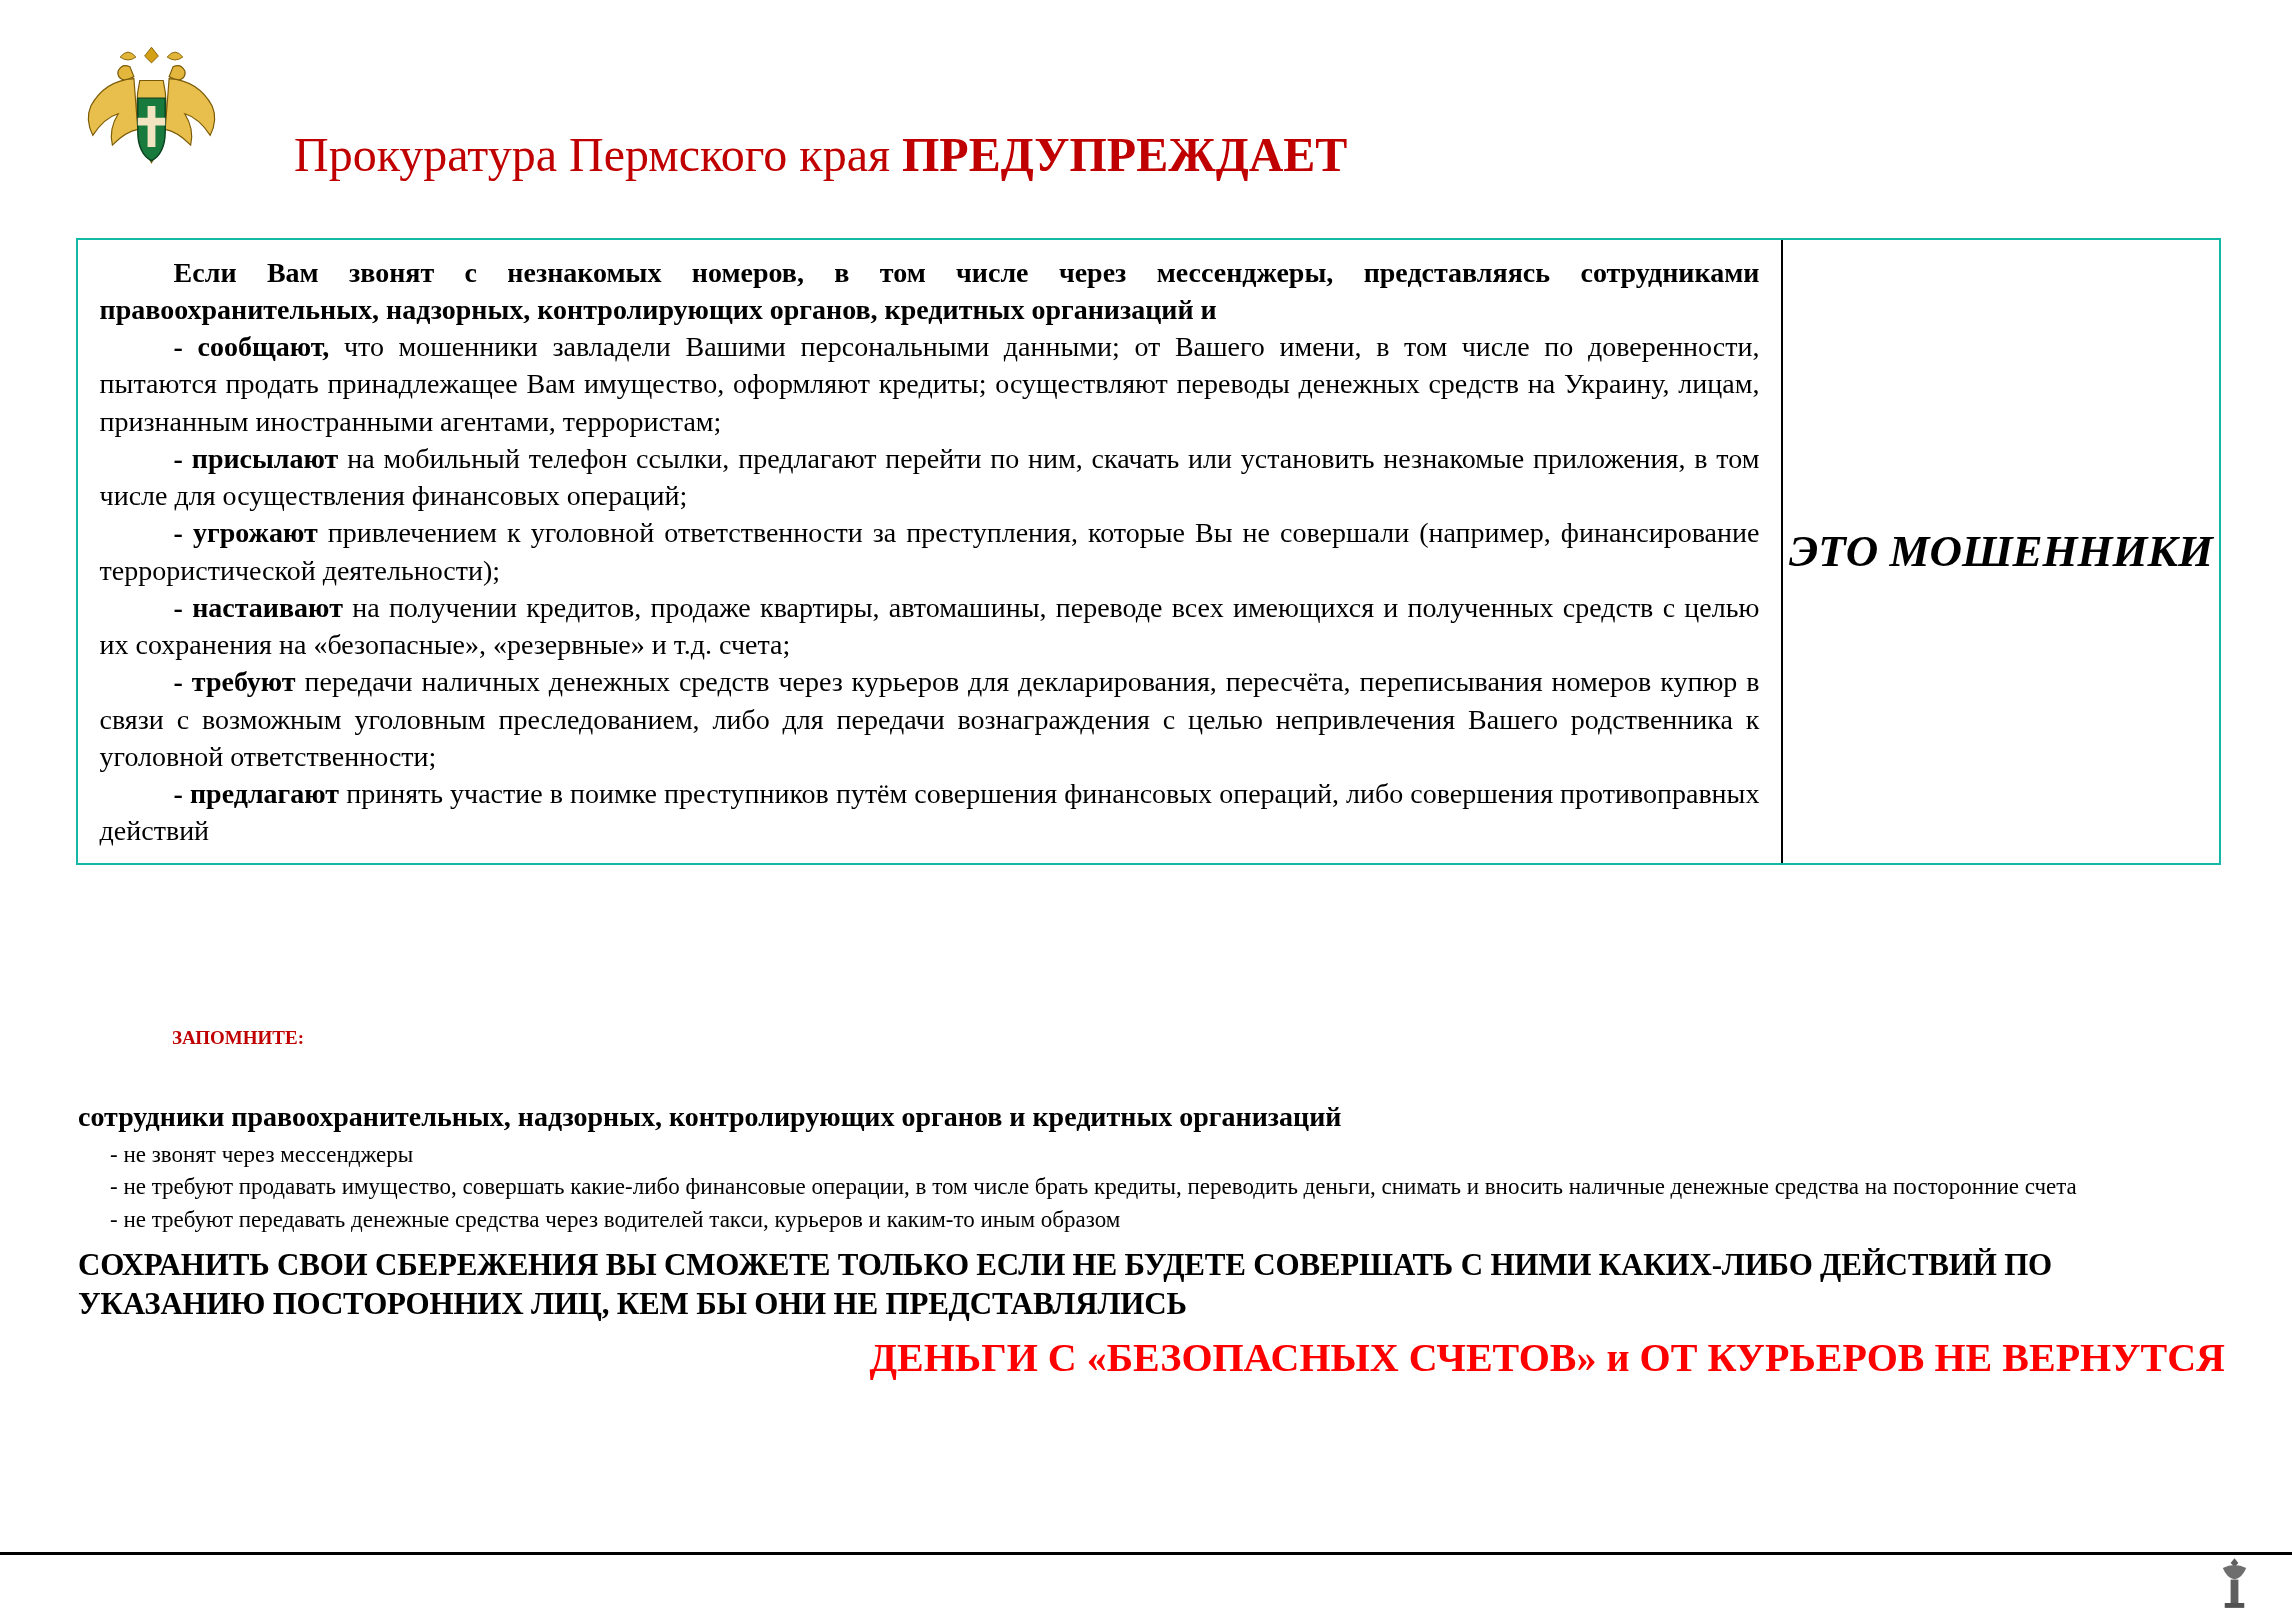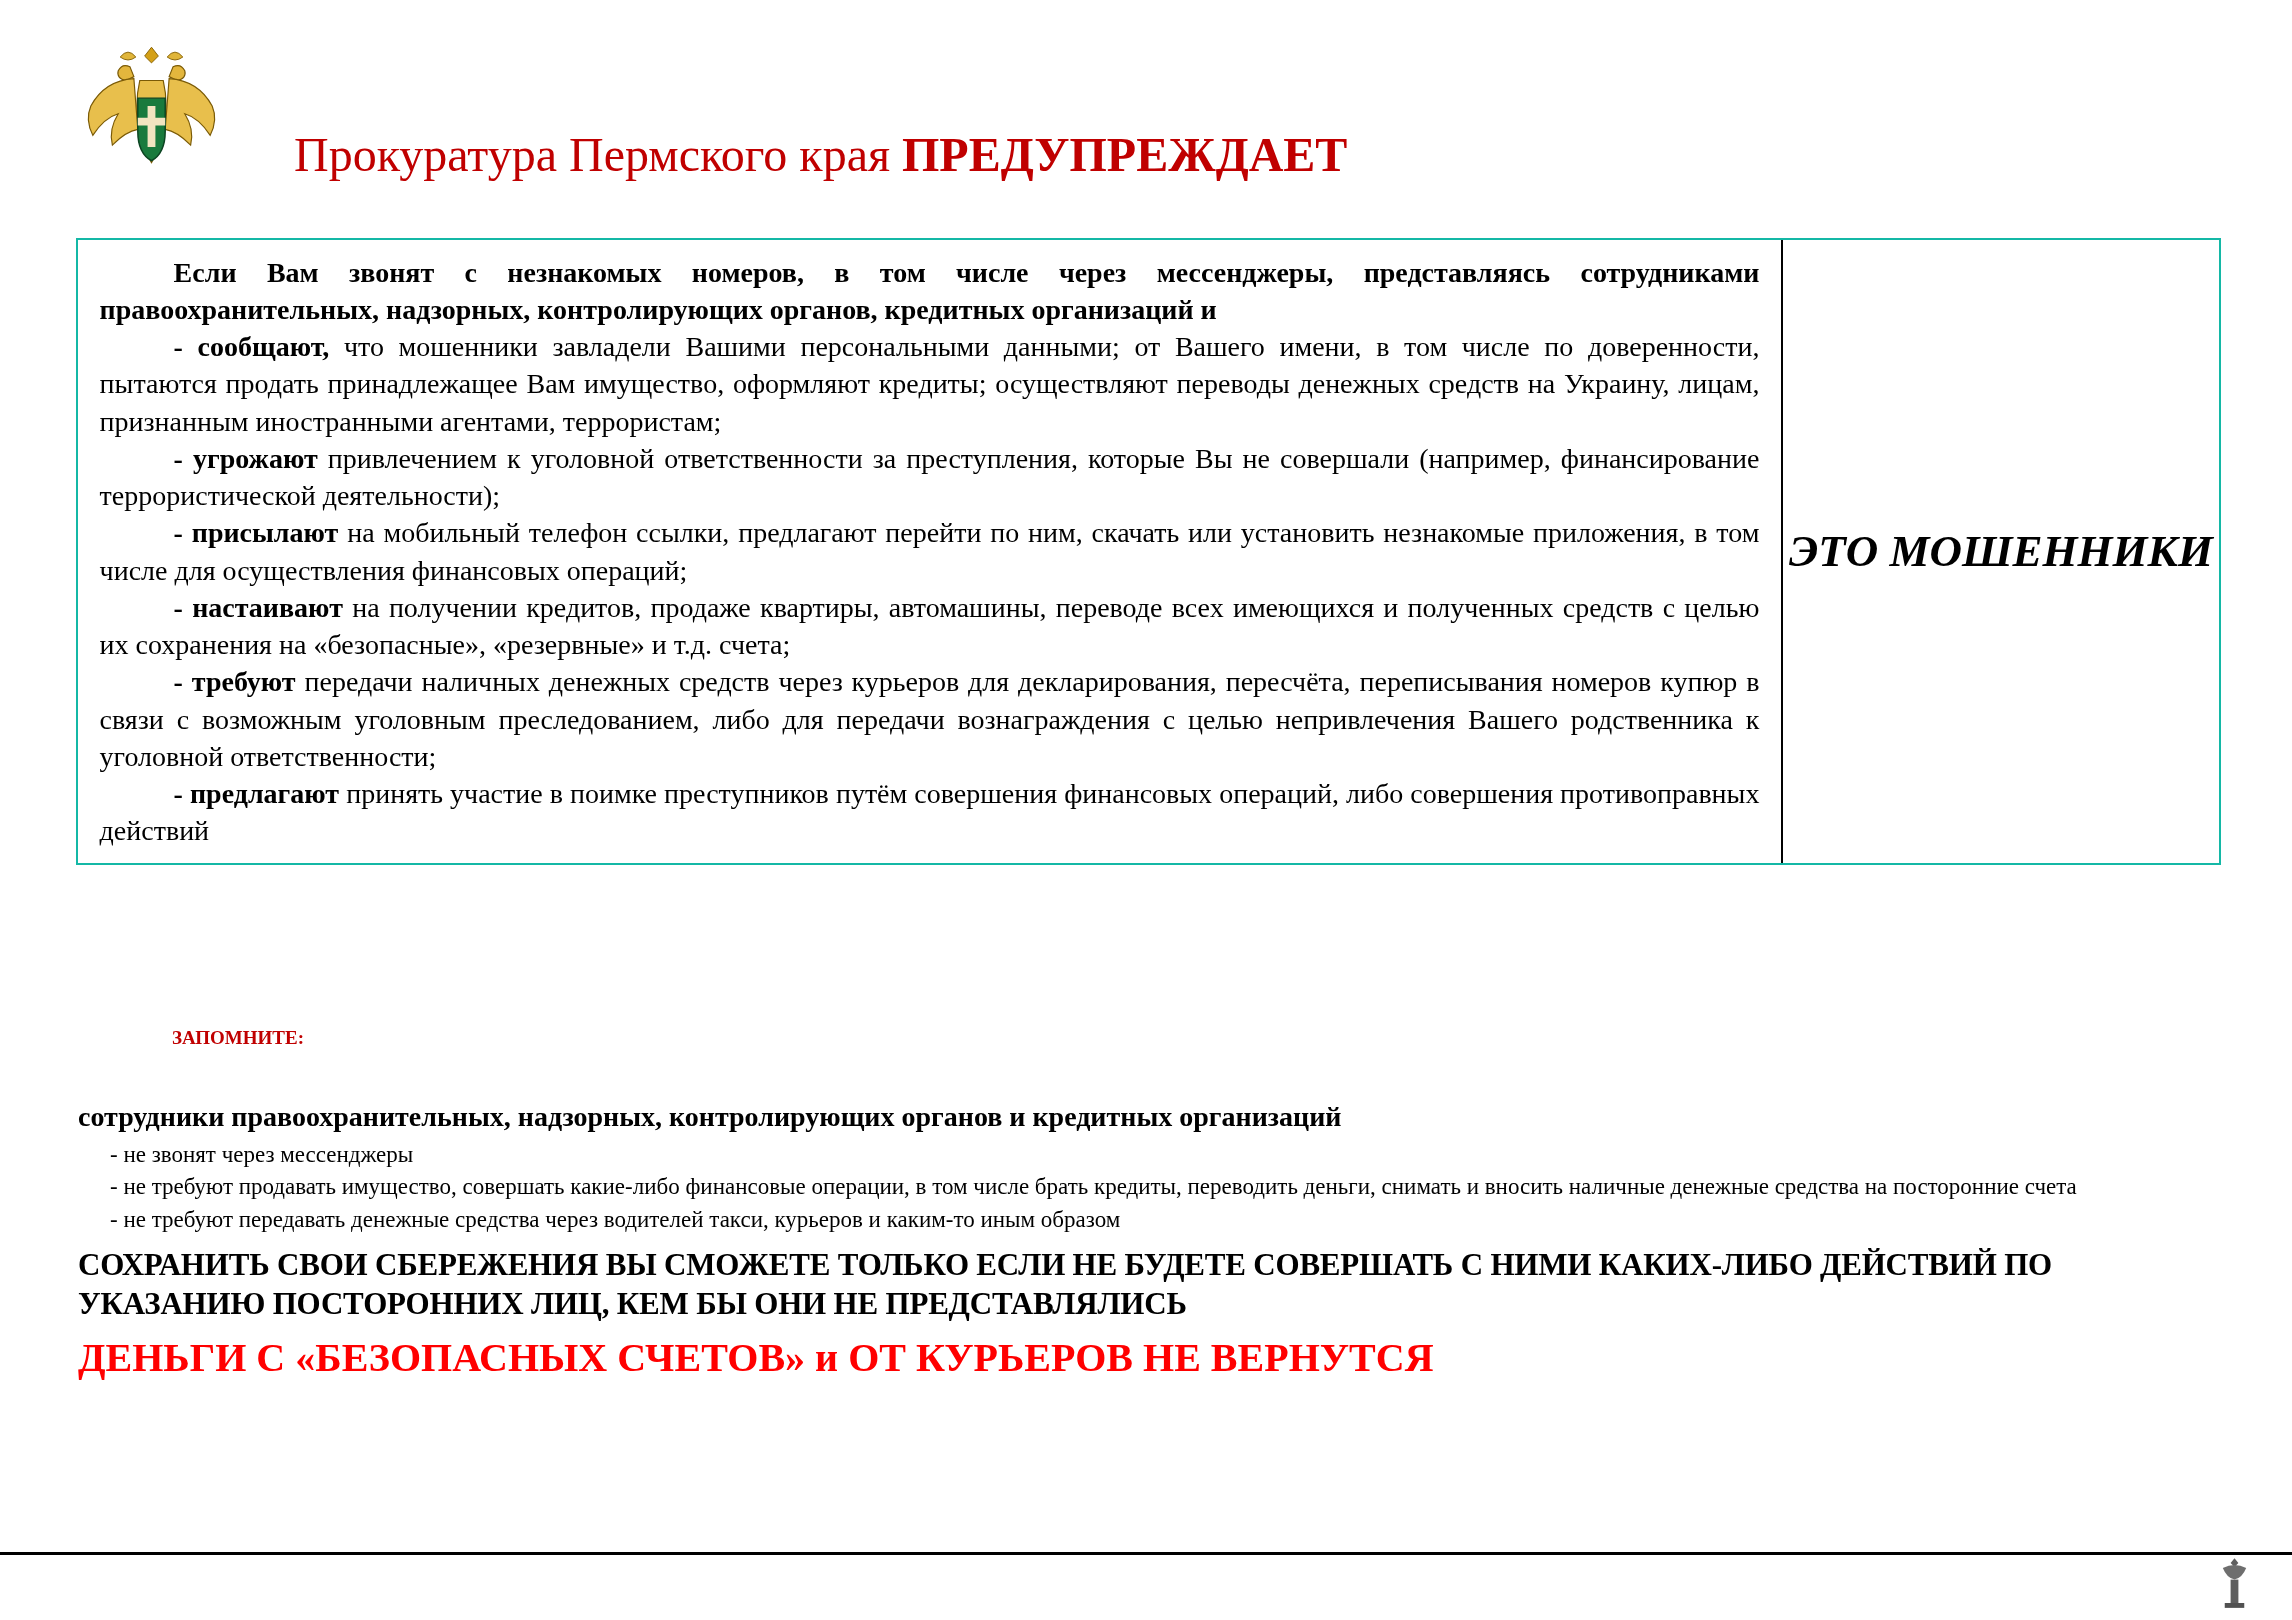--- a/index.html
+++ b/index.html
@@ -117,21 +117,21 @@
   }
   .bottom .emph {
     margin-top: 8px;
     font-size: 31px;
     font-weight: bold;
     line-height: 1.28;
     letter-spacing: -0.2px;
   }
   .bottom .final {
     margin-top: 9.8px;
-    text-align: left;
+    text-align: right;
     font-size: 40px;
     font-weight: bold;
     color: #ff0000;
     line-height: 1.2;
   }
 
   
   .footer-rule {
     position: absolute;
     left: 0;
@@ -183,25 +183,25 @@
 
   <div class="cell-left">
 
     <p class="para bold">Если Вам звонят с незнакомых номеров, в том числе через мессенджеры, представляясь сотрудниками правоохранительных, надзорных, контролирующих органов, кредитных организаций и</p>
 
     <p class="para">
       <b>- сообщают,</b><span> что мошенники завладели Вашими персональными данными; от Вашего имени, в том числе по доверенности, пытаются продать принадлежащее Вам имущество, оформляют кредиты; осуществляют переводы денежных средств на Украину, лицам, признанным иностранными агентами, террористам;</span>
     </p>
 
     <p class="para">
+      <b>- присылают</b><span> на мобильный телефон ссылки, предлагают перейти по ним, скачать или установить незнакомые приложения, в том числе для осуществления финансовых операций;</span>
+    </p>
+
+    <p class="para">
       <b>- угрожают</b><span> привлечением к уголовной ответственности за преступления, которые Вы не совершали (например, финансирование террористической деятельности);</span>
-    </p>
-
-    <p class="para">
-      <b>- присылают</b><span> на мобильный телефон ссылки, предлагают перейти по ним, скачать или установить незнакомые приложения, в том числе для осуществления финансовых операций;</span>
     </p>
 
     <p class="para">
       <b>- настаивают</b><span> на получении кредитов, продаже квартиры, автомашины, переводе всех имеющихся и полученных средств с целью их сохранения на «безопасные», «резервные» и т.д. счета;</span>
     </p>
 
     <p class="para">
       <b>- требуют</b><span> передачи наличных денежных средств через курьеров для декларирования, пересчёта, переписывания номеров купюр в связи с возможным уголовным преследованием, либо для передачи вознаграждения с целью непривлечения Вашего родственника к уголовной ответственности;</span>
     </p>
 

